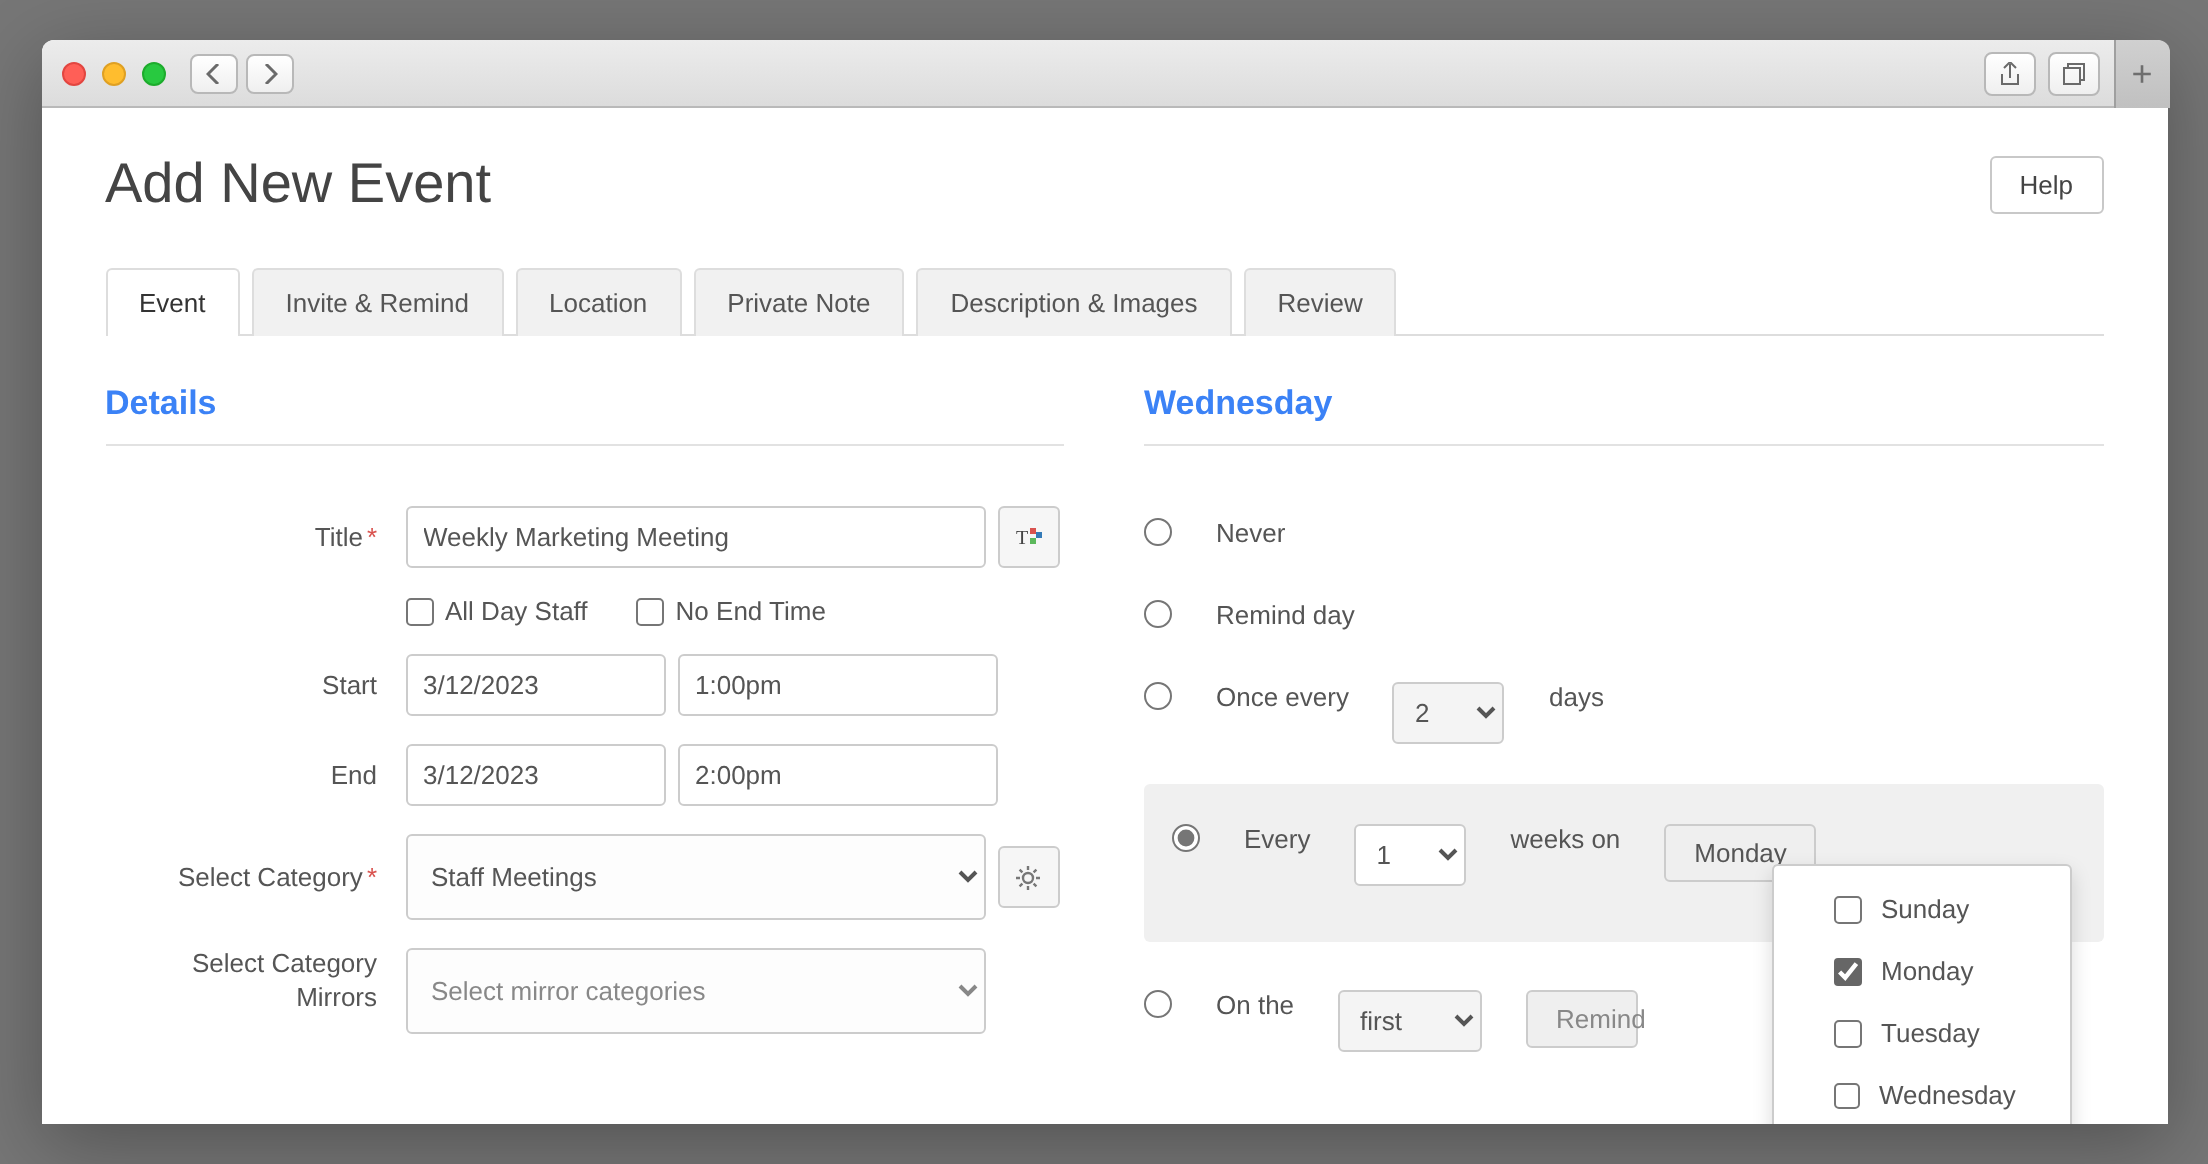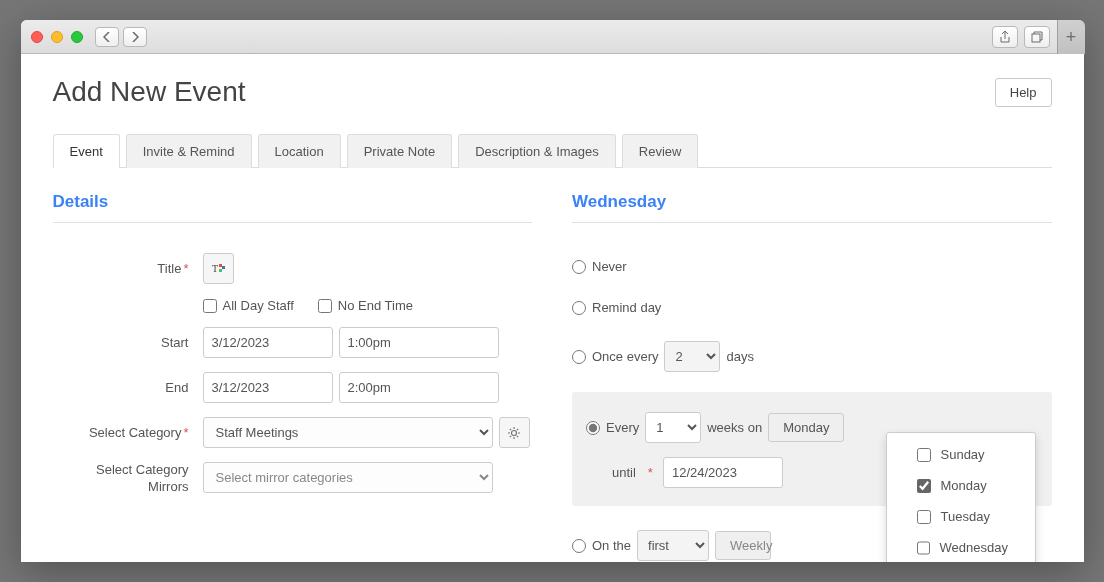--- a/index.html
+++ b/index.html
@@ -30,30 +30,30 @@
   .columns { display:flex; gap:40px; margin-top:24px;}
   .col { flex:1; min-width:0;}
   h2 { font-size:17px; font-weight:600; color:#3b82f6; padding-bottom:10px; border-bottom:1px solid #e2e2e2; margin-bottom:30px;}
 
   .form-row { display:flex; align-items:center; margin-bottom:14px; }
   .form-label { width:150px; text-align:right; padding-right:14px; font-size:13px; color:#555;}
   .req { color:#d9534f; margin-left:2px;}
   .form-ctrl { flex:1; display:flex; gap:6px; align-items:center;}
   input[type=text], select { border:1px solid #ccc; border-radius:3px; padding:6px 8px; font-size:13px; color:#555; background:#fff; font-family:inherit;}
   input[type=text] { height:31px;}
-  select { height:31px; background:#fdfdfd;}
+  select { height:43px; background:#fdfdfd;}
   .title-input { width:290px;}
   .date-input { width:130px;}
   .time-input { width:160px;}
   .cat-select { width:290px;}
   .icon-btn { width:31px; height:31px; border:1px solid #ccc; border-radius:3px; background:#f6f6f6; display:flex; align-items:center; justify-content:center; font-size:14px; color:#666; cursor:pointer;}
   .chk { display:flex; align-items:center; gap:6px; font-size:13px; color:#555; margin-right:18px;}
   .chk input { width:14px; height:14px; accent-color:#888;}
 
-  .repeat-row { display:flex; align-items:center; gap:6px; padding:6px 0; font-size:13px; color:#555; margin-bottom:14px;}
+  .repeat-row { display:flex; align-items:flex-start; gap:22px; padding:6px 0; font-size:13px; color:#555; margin-bottom:14px;}
   .repeat-row input[type=radio]{ width:14px; height:14px; accent-color:#767676;}
   .small-select { width:56px; height:31px; border:1px solid #ccc; border-radius:3px; background:#f4f4f4; padding:0 6px;}
   .pill-btn { border:1px solid #ccc; border-radius:3px; background:#efefef; padding:6px 14px; font-size:13px; color:#555; cursor:pointer;}
 
   .repeat-block { background:#f0f0f0; border-radius:3px; padding:14px 14px 18px 14px; margin-bottom:18px; position:relative;}
   .repeat-block .repeat-row { margin-bottom:10px;}
   .until-row { display:flex; align-items:center; gap:10px; margin-left:26px; margin-top:8px;}
   .until-row .form-label-sm { font-size:13px; color:#555;}
   .until-input { width:120px;}
 
@@ -119,20 +119,21 @@
       </div>
 
       <div class="columns">
 
         <div class="col">
           <h2>Details</h2>
 
           <div class="form-row">
             <div class="form-label"><span>Title</span><span class="req">*</span></div>
             <div class="form-ctrl">
+              <input type="text" class="title-input" value="Weekly Marketing Meeting" style="">
               <div class="icon-btn">
                 <svg width="16" height="16" viewBox="0 0 16 16">
                     <text x="2" y="11" font-size="10" font-family="serif" fill="#444">T</text>
                     <rect x="9" y="3" width="3" height="3" fill="#d9534f"></rect>
                     <rect x="9" y="8" width="3" height="3" fill="#5cb85c"></rect>
                     <rect x="12" y="5" width="3" height="3" fill="#337ab7"></rect>
                   </svg>
               </div>
             </div>
           </div>
@@ -209,25 +210,20 @@
           </div>
 
           <div class="repeat-block">
             <div class="repeat-row" style="margin-bottom:4px;">
               <input type="radio" name="rep" checked="" style="">
               <span>Every</span>
               <select class="small-select" style="background:#fff;"><option>1</option></select>
               <span>weeks on</span>
               <button class="pill-btn">Monday</button>
             </div>
-            <div class="until-row">
-              <span class="form-label-sm">until</span>
-              <span class="req">*</span>
-              <input type="text" class="until-input" value="12/24/2023" style="">
-            </div>
 
             <div class="day-popup">
               <label class="day-item">
                   <input type="checkbox" style="">
                   <span>Sunday</span>
                 </label>
               <label class="day-item">
                   <input type="checkbox" checked="" style="">
                   <span>Monday</span>
                 </label>
@@ -239,21 +235,21 @@
                   <input type="checkbox" style="">
                   <span>Wednesday</span>
                 </label>
             </div>
           </div>
 
           <div class="repeat-row">
             <input type="radio" name="rep" style="">
             <span>On the</span>
             <select class="small-select" style="width:72px;"><option>first</option></select>
-            <button class="pill-btn placeholder" style="width:56px; text-align:left;">Weekly</button>
+            <button class="pill-btn placeholder" style="width:56px; text-align:left;">Remind</button>
             <span style="margin-left:auto; margin-right:20px;">th</span>
           </div>
 
         </div>
       </div>
     </div>
   </div>
 </div>
 
 </body></html>

